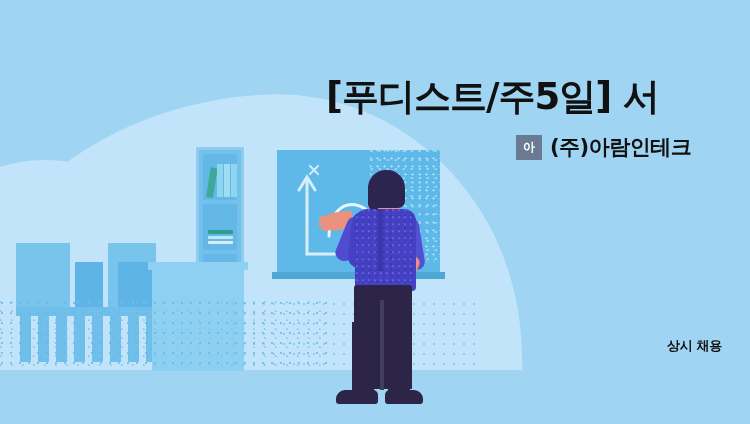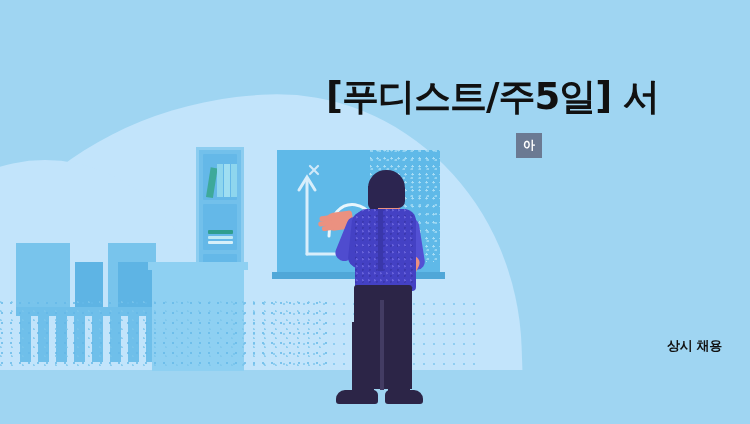--- a/index.html
+++ b/index.html
@@ -319,17 +319,18 @@
   <div class="p leg-l"></div>
   <div class="p leg-r"></div>
   <div class="p leg-gap"></div>
   <div class="p shoe-l"></div>
   <div class="p shoe-r"></div>
 
   <div class="title">[푸디스트/주5일] 서</div>
 
   <div class="company-row">
     <div class="logo-badge">아</div>
+    <div class="company-name">(주)아람인테크</div>
   </div>
 
   <div class="hiring">상시 채용</div>
 
 </div>
 
 </body></html>

